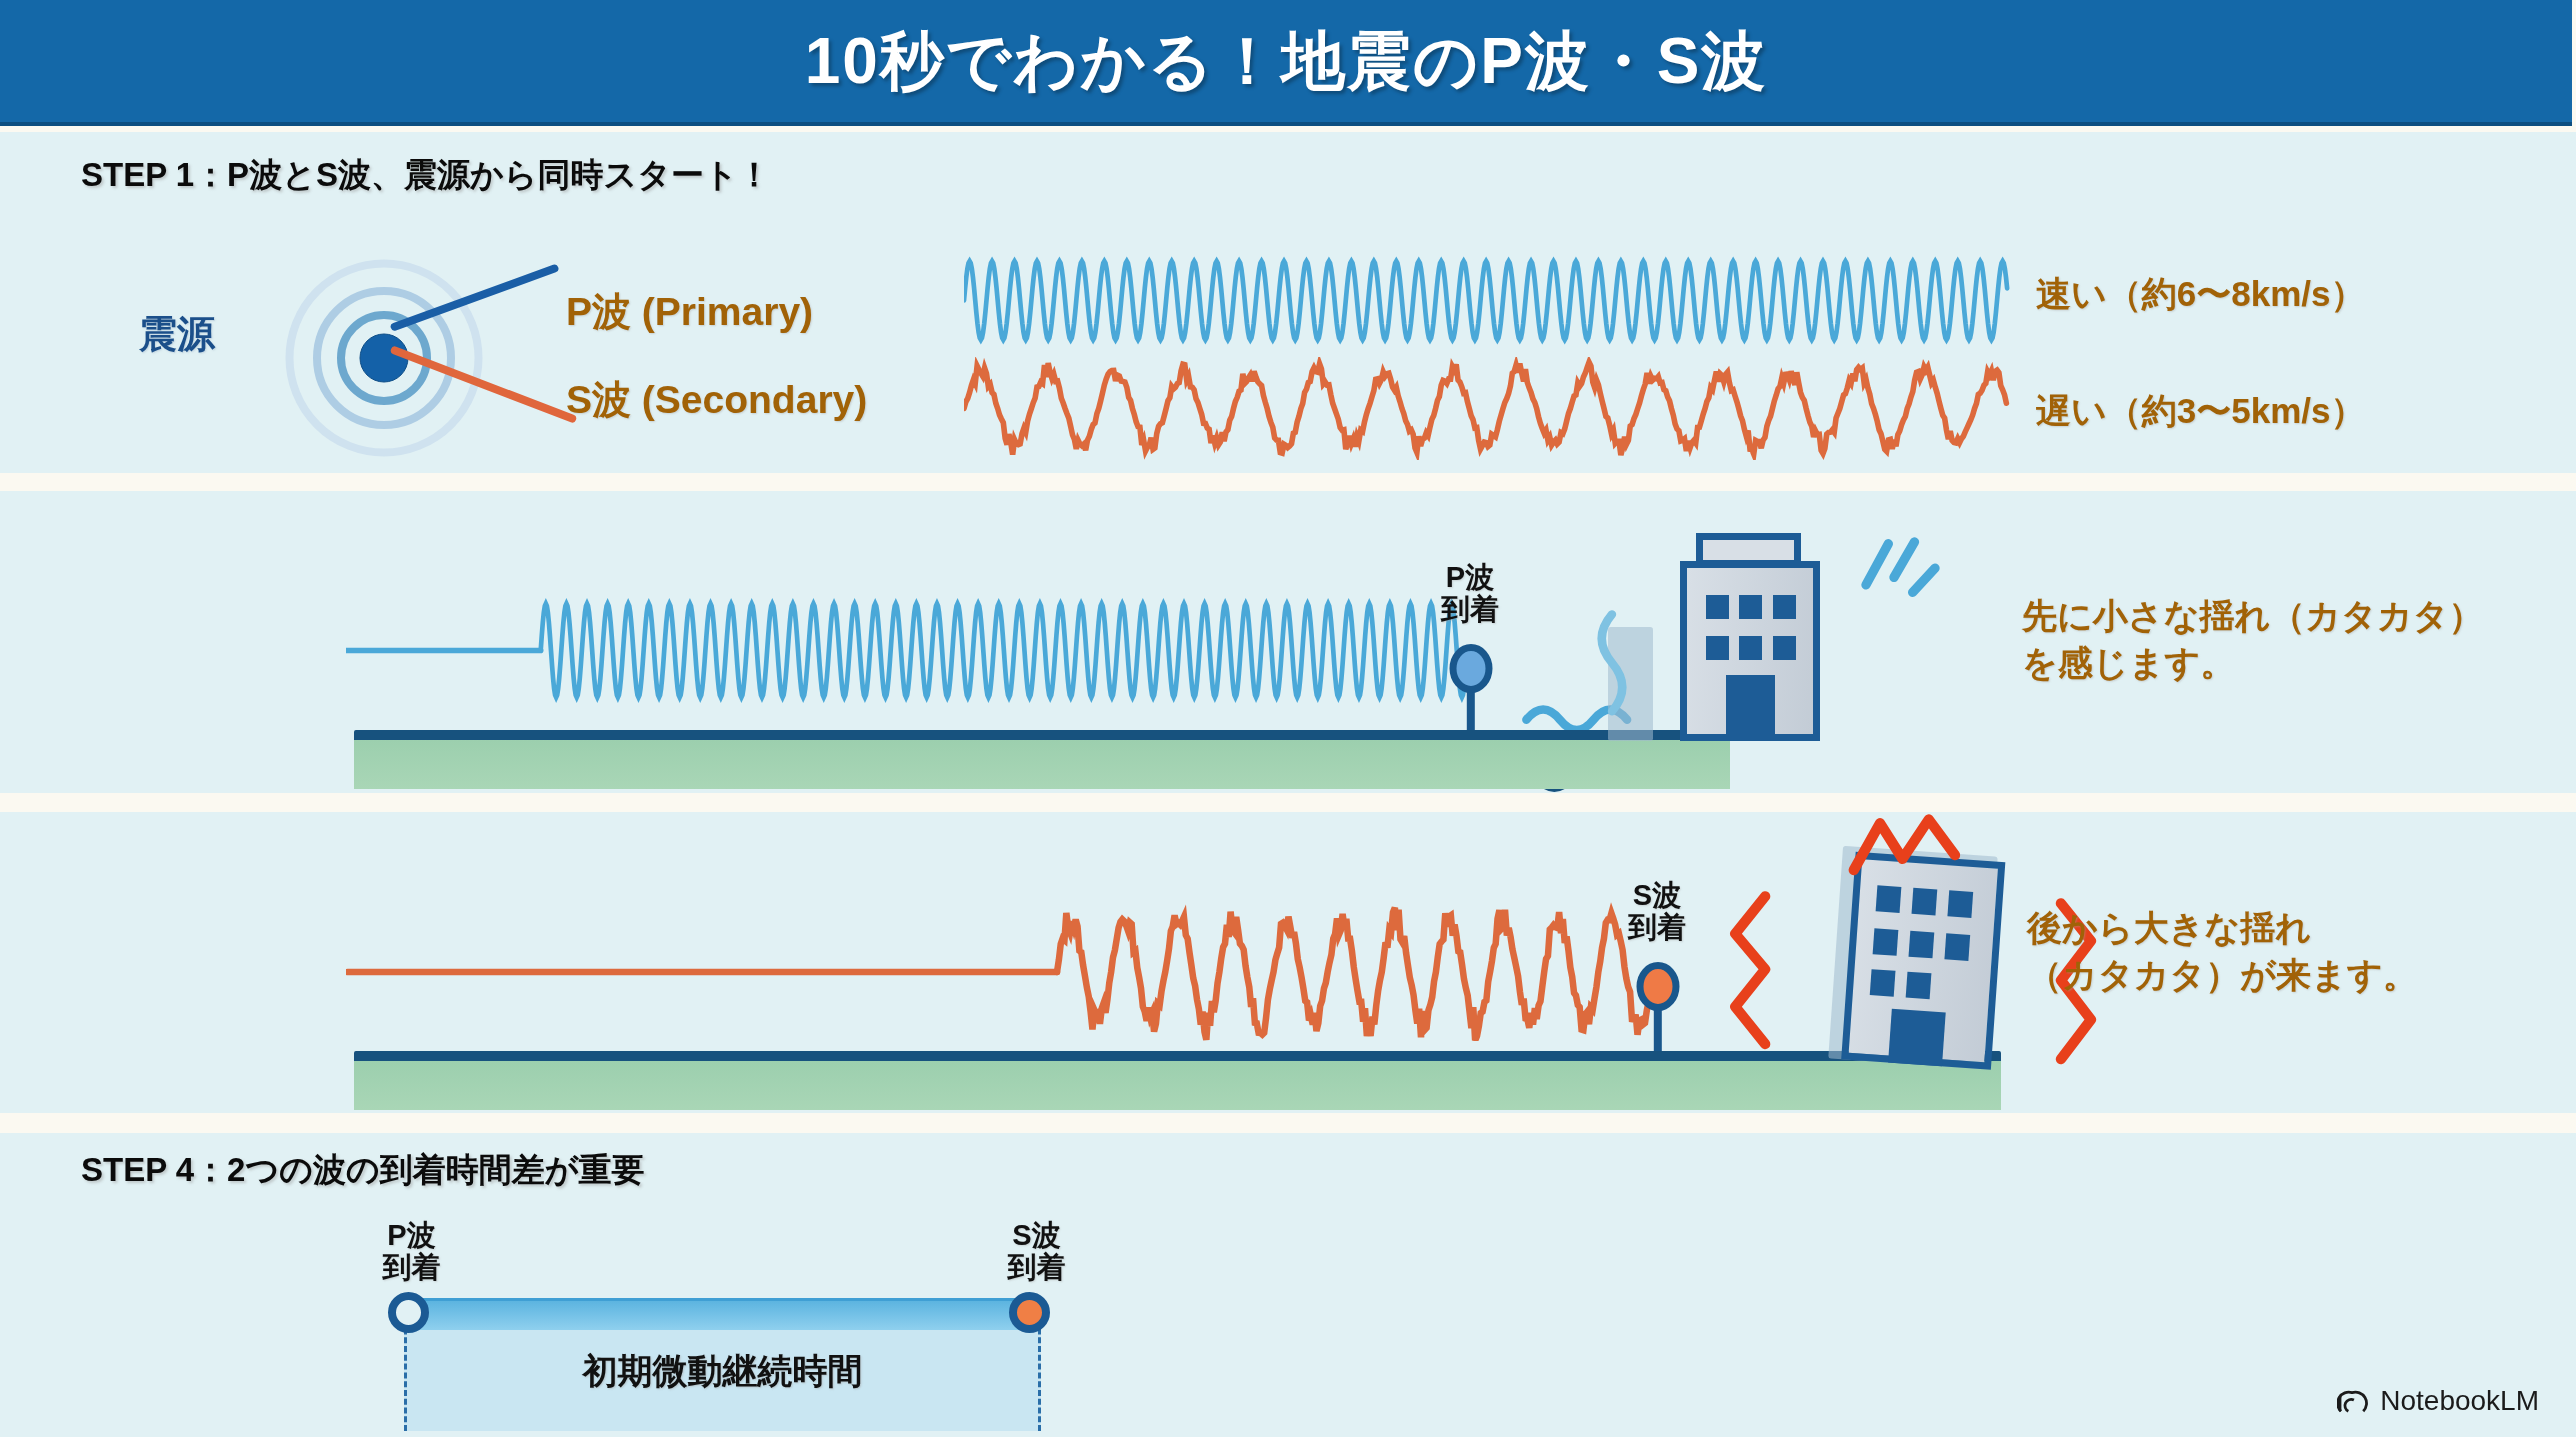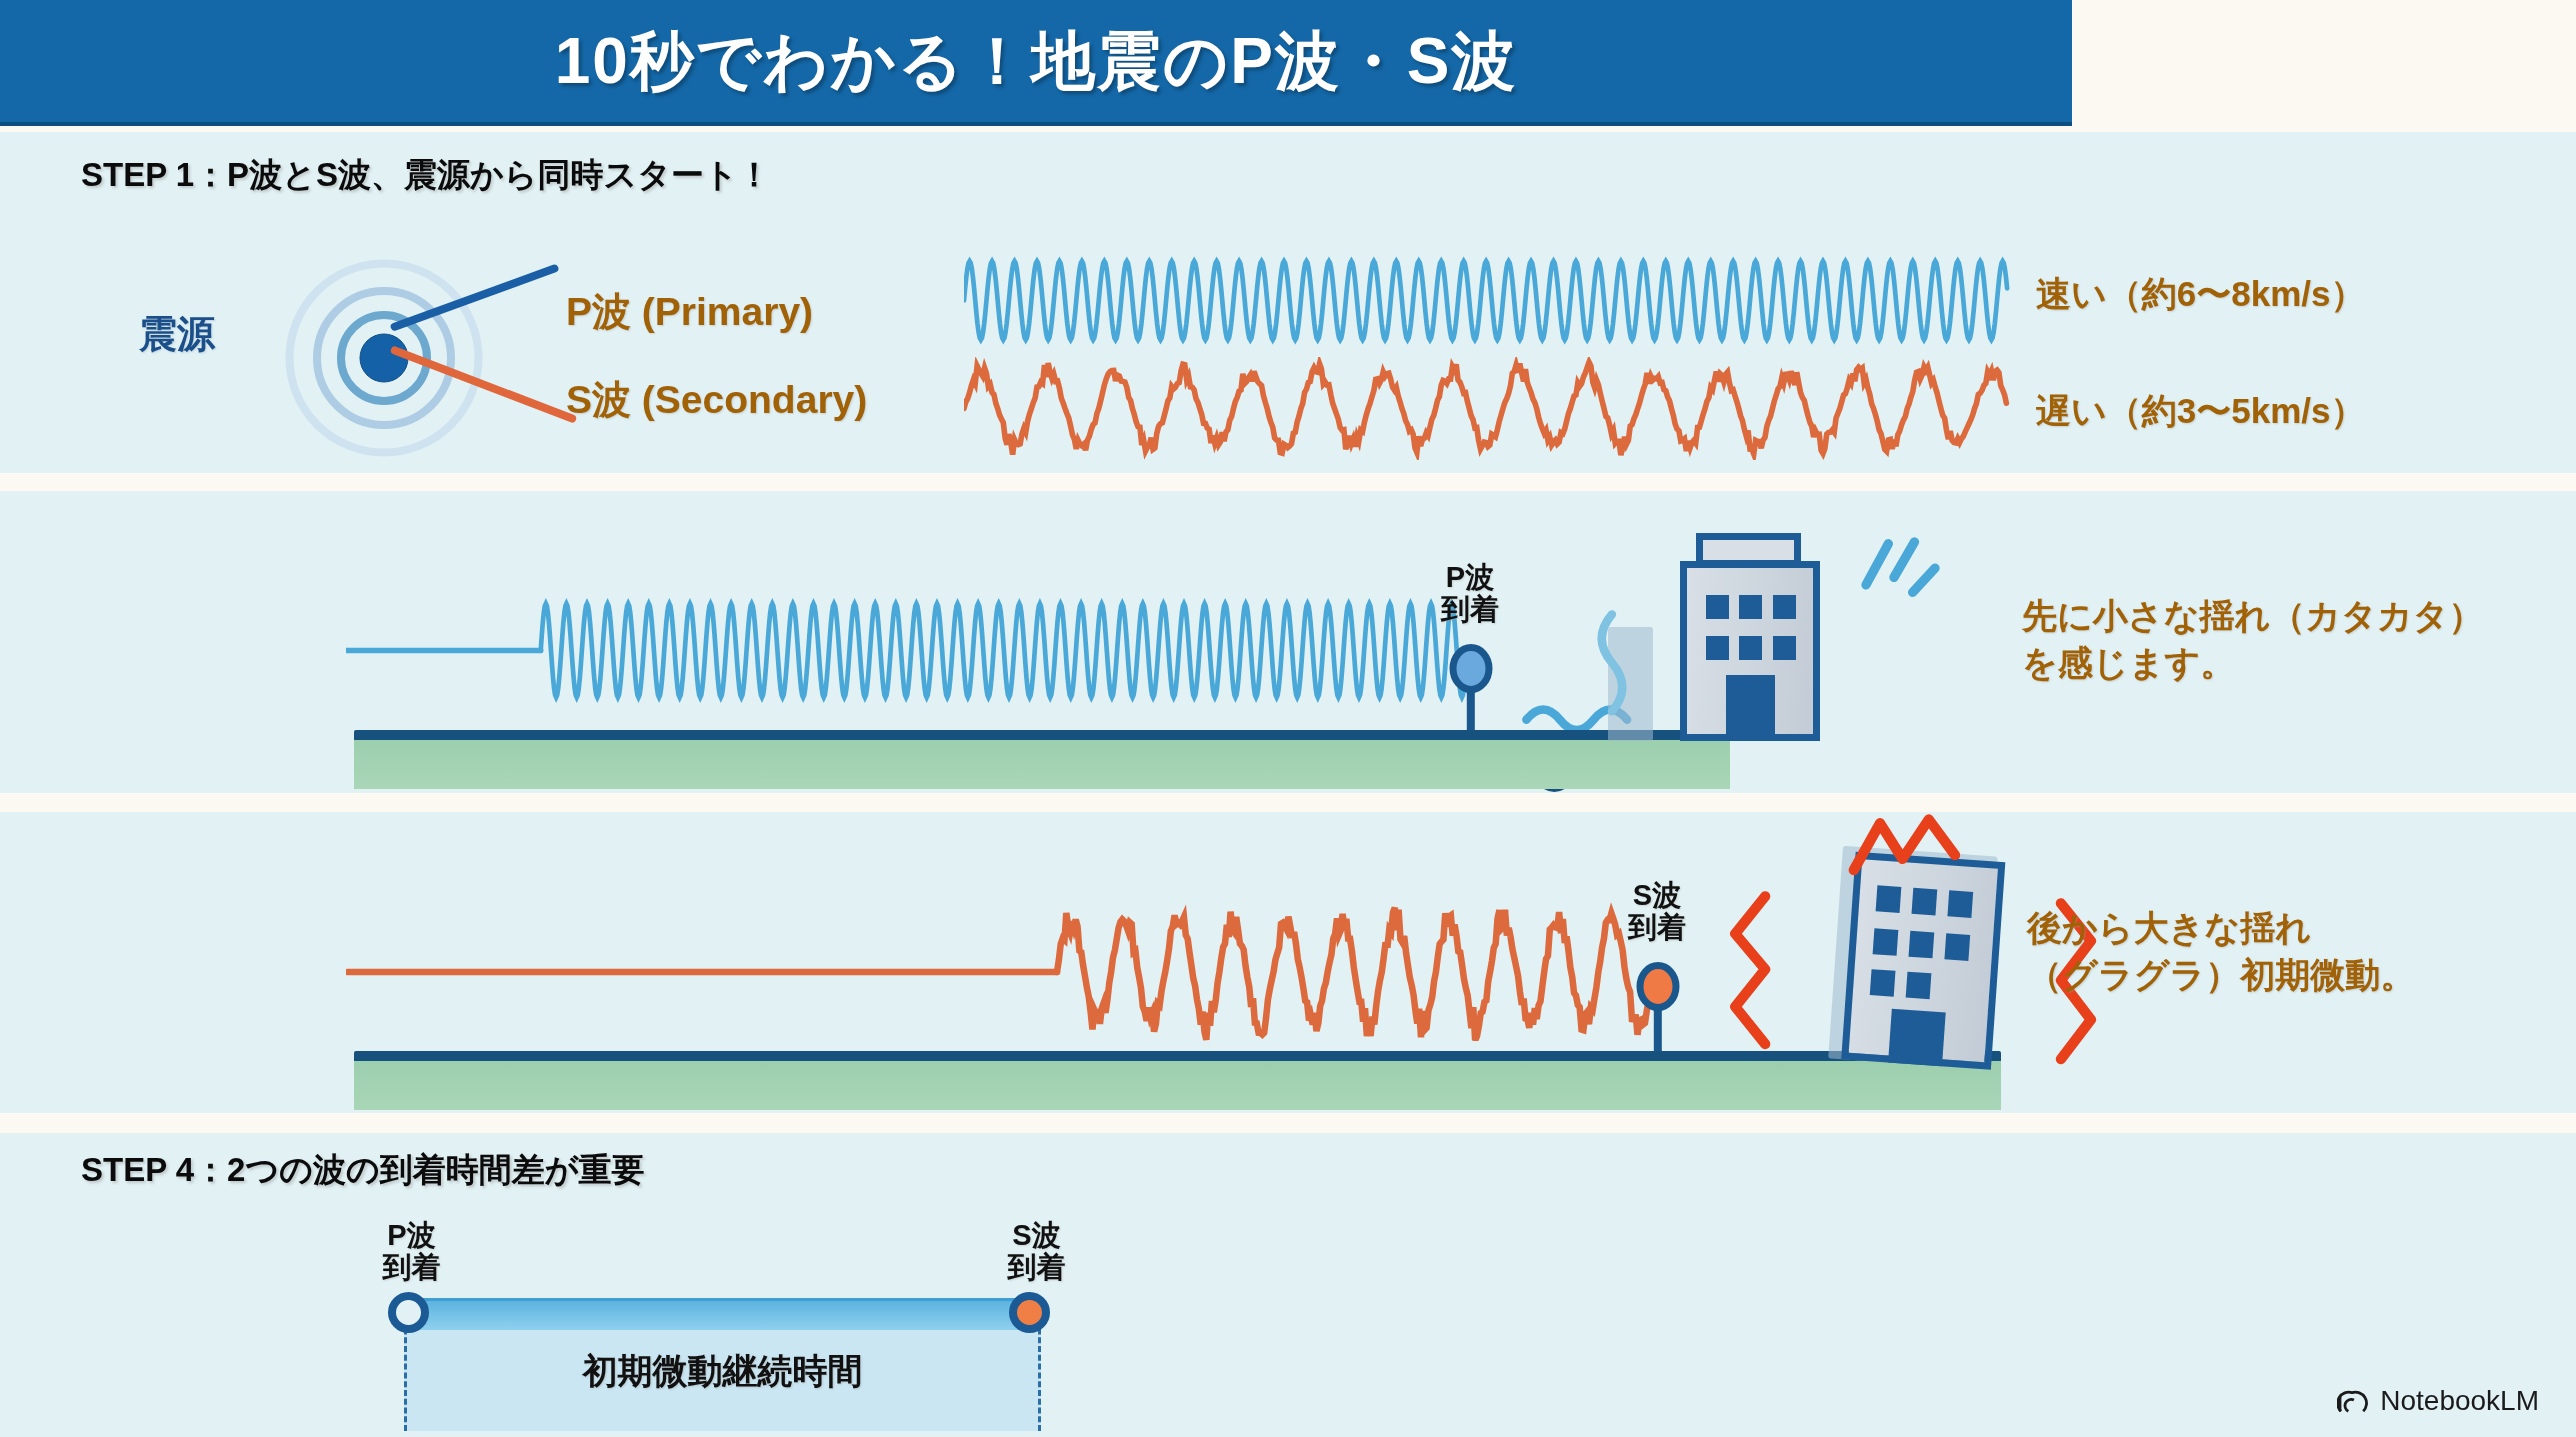--- a/index.html
+++ b/index.html
@@ -6,21 +6,21 @@
   html,body{ background:#fdfbf4; }
   body{
     width:2576px; height:1438px;
     font-family:"Liberation Sans","DejaVu Sans",sans-serif;
     position:relative; overflow:hidden;
   }
   .page{ position:absolute; inset:0; background:#fbf9f1; }
 
   
   .banner{
-    position:absolute; left:0; top:0; width:2072px; height:126px;
+    position:absolute; left:0; top:0; width:2572px; height:126px;
     background:#1468a8; display:flex; align-items:center; justify-content:center;
     border-bottom:4.7px solid #0d4e80;
   }
   .banner-title{
     color:#ffffff; font-size:64px; font-weight:bold; letter-spacing:1.9px;
     text-shadow:2.8px 2.8px 3.7px rgba(0,0,0,.28);
   }
 
   
   .band{ position:absolute; left:0; width:2576px; background:#e1f1f4; }
@@ -235,21 +235,21 @@
     </svg>
     <svg class="zz" style="left:1720px; top:75px;" width="66" height="187" viewBox="0 0 70 200">
       <path d="M48 10 L16 50 L48 88 L16 128 L48 168" stroke="#e8401b" stroke-width="11" fill="none" stroke-linecap="round" stroke-linejoin="round"></path>
     </svg>
     <svg class="zz" style="left:2042px; top:82px;" width="66" height="197" viewBox="0 0 70 210">
       <path d="M20 10 L52 50 L20 92 L52 134 L20 176" stroke="#e8401b" stroke-width="11" fill="none" stroke-linecap="round" stroke-linejoin="round"></path>
     </svg>
 
     <div class="side-note jp" style="left:2027px; top:92px;">
       <div>後から大きな揺れ</div>
-      <div>（グラグラ）初期微動。</div>
+      <div>（カタカタ）が来ます。</div>
     </div>
   </div>
 
   <div class="band" id="band4">
     <div class="step-title jp" style="left:81px; top:15px;">STEP 4：2つの波の到着時間差が重要</div>
 
     <div class="marker-label jp" style="left:332px; top:86px; width:159px;">
       <div>P波</div>
       <div>到着</div>
     </div>

